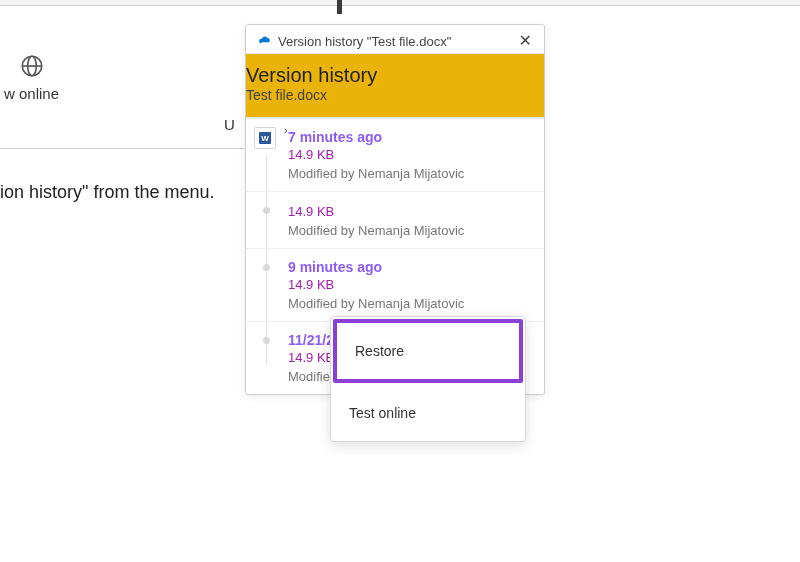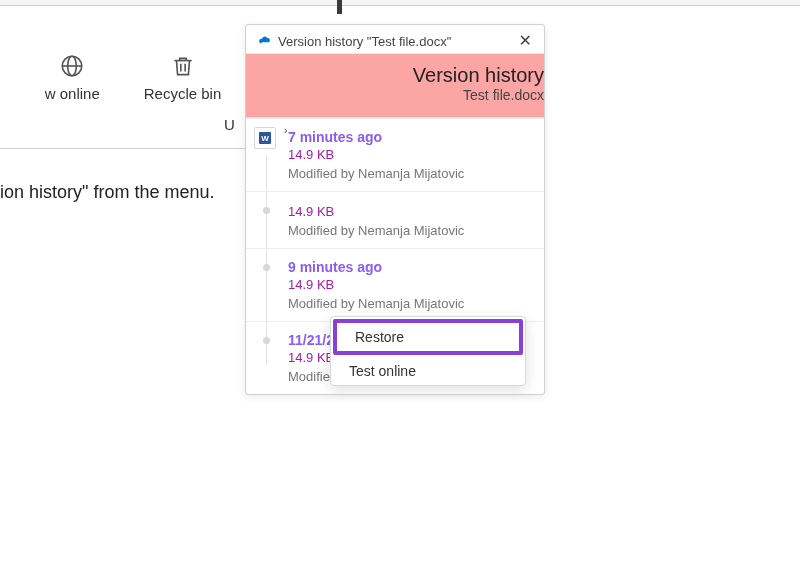--- a/index.html
+++ b/index.html
@@ -21,21 +21,20 @@
   
   .tick {
     position: absolute; top: 0; left: 337px; width: 5px; height: 14px;
     background: #3a3a3a;
   }
   
   .toolbar {
     position: absolute; top: 53px; left: 0; width: 262px;
     display: flex; gap: 44px; align-items: center;
     padding-left: 4px;
-    justify-content: center;
   }
   .tool {
     display: flex; flex-direction: column; align-items: center; gap: 6px;
     color: #555;
   }
   .tool svg { width: 26px; height: 26px; stroke: #555; fill: none; stroke-width: 1.5; }
   .tool-label { font-size: 15px; color: #333; }
   .toolbar-underline {
     position: absolute; top: 148px; left: 0; width: 262px; height: 1px;
     background: #d0d0d0;
@@ -59,22 +58,22 @@
   }
   .dlg-top {
     display: flex; align-items: center; justify-content: space-between;
     padding: 8px 12px 4px 12px;
     font-size: 13px; color: #444;
   }
   .dlg-top .left { display: flex; align-items: center; gap: 6px; }
   .cloud-icon { width: 14px; height: 14px; fill: #0078d4; }
   .close { font-size: 16px; color: #444; cursor: pointer; line-height: 1; }
   .dlg-header {
-    background: #fca5a5;
-    text-align: right;
+    background: #eab308;
+    text-align: left;
     padding: 10px 0 14px 0;
     border-bottom: 1px solid #e4e4e4;
     border-top: 1px solid #e8e8e8;
   }
   .dlg-title { font-size: 20px; color: #222; }
   .dlg-subtitle { font-size: 14px; color: #444; }
   .versions { position: relative; }
   .timeline-line {
     position: absolute; left: 20px; top: 38px; bottom: 30px;
     width: 1px; background: #e2e2e2;
@@ -112,21 +111,21 @@
   .ctx {
     position: absolute; left: 330px; top: 316px;
     width: 196px;
     background: #fff;
     border: 1px solid #d8d8d8;
     border-radius: 4px;
     box-shadow: 0 4px 14px rgba(0,0,0,0.12);
     z-index: 5;
   }
   .ctx-item {
-    padding: 6px 18px;
+    padding: 20px 18px;
     font-size: 14px; color: #333;
     cursor: pointer;
   }
   .ctx-highlight {
     border: 4px solid #8a3fd6;
     margin: 2px;
     border-radius: 2px;
   }
 </style>
 </head>
@@ -137,30 +136,20 @@
 
 <div class="toolbar">
   <div class="tool">
     <svg viewBox="0 0 24 24">
       <circle cx="12" cy="12" r="9"></circle>
       <ellipse cx="12" cy="12" rx="4" ry="9"></ellipse>
       <line x1="3" y1="12" x2="21" y2="12"></line>
     </svg>
     <span class="tool-label">w online</span>
   </div>
-  <div class="tool">
-    <svg viewBox="0 0 24 24">
-      <path d="M4 7h16"></path>
-      <path d="M9 7V5h6v2"></path>
-      <path d="M6 7l1 13h10l1-13"></path>
-      <line x1="10" y1="10" x2="10" y2="17"></line>
-      <line x1="14" y1="10" x2="14" y2="17"></line>
-    </svg>
-    <span class="tool-label">Recycle bin</span>
-  </div>
 </div>
 <div class="partial-u">U</div>
 <div class="toolbar-underline"></div>
 
 <div class="bg-text">ion history" from the menu.</div>
 
 <div class="dialog">
   <div class="dlg-top">
     <div class="left">
       <svg class="cloud-icon" viewBox="0 0 24 24">

